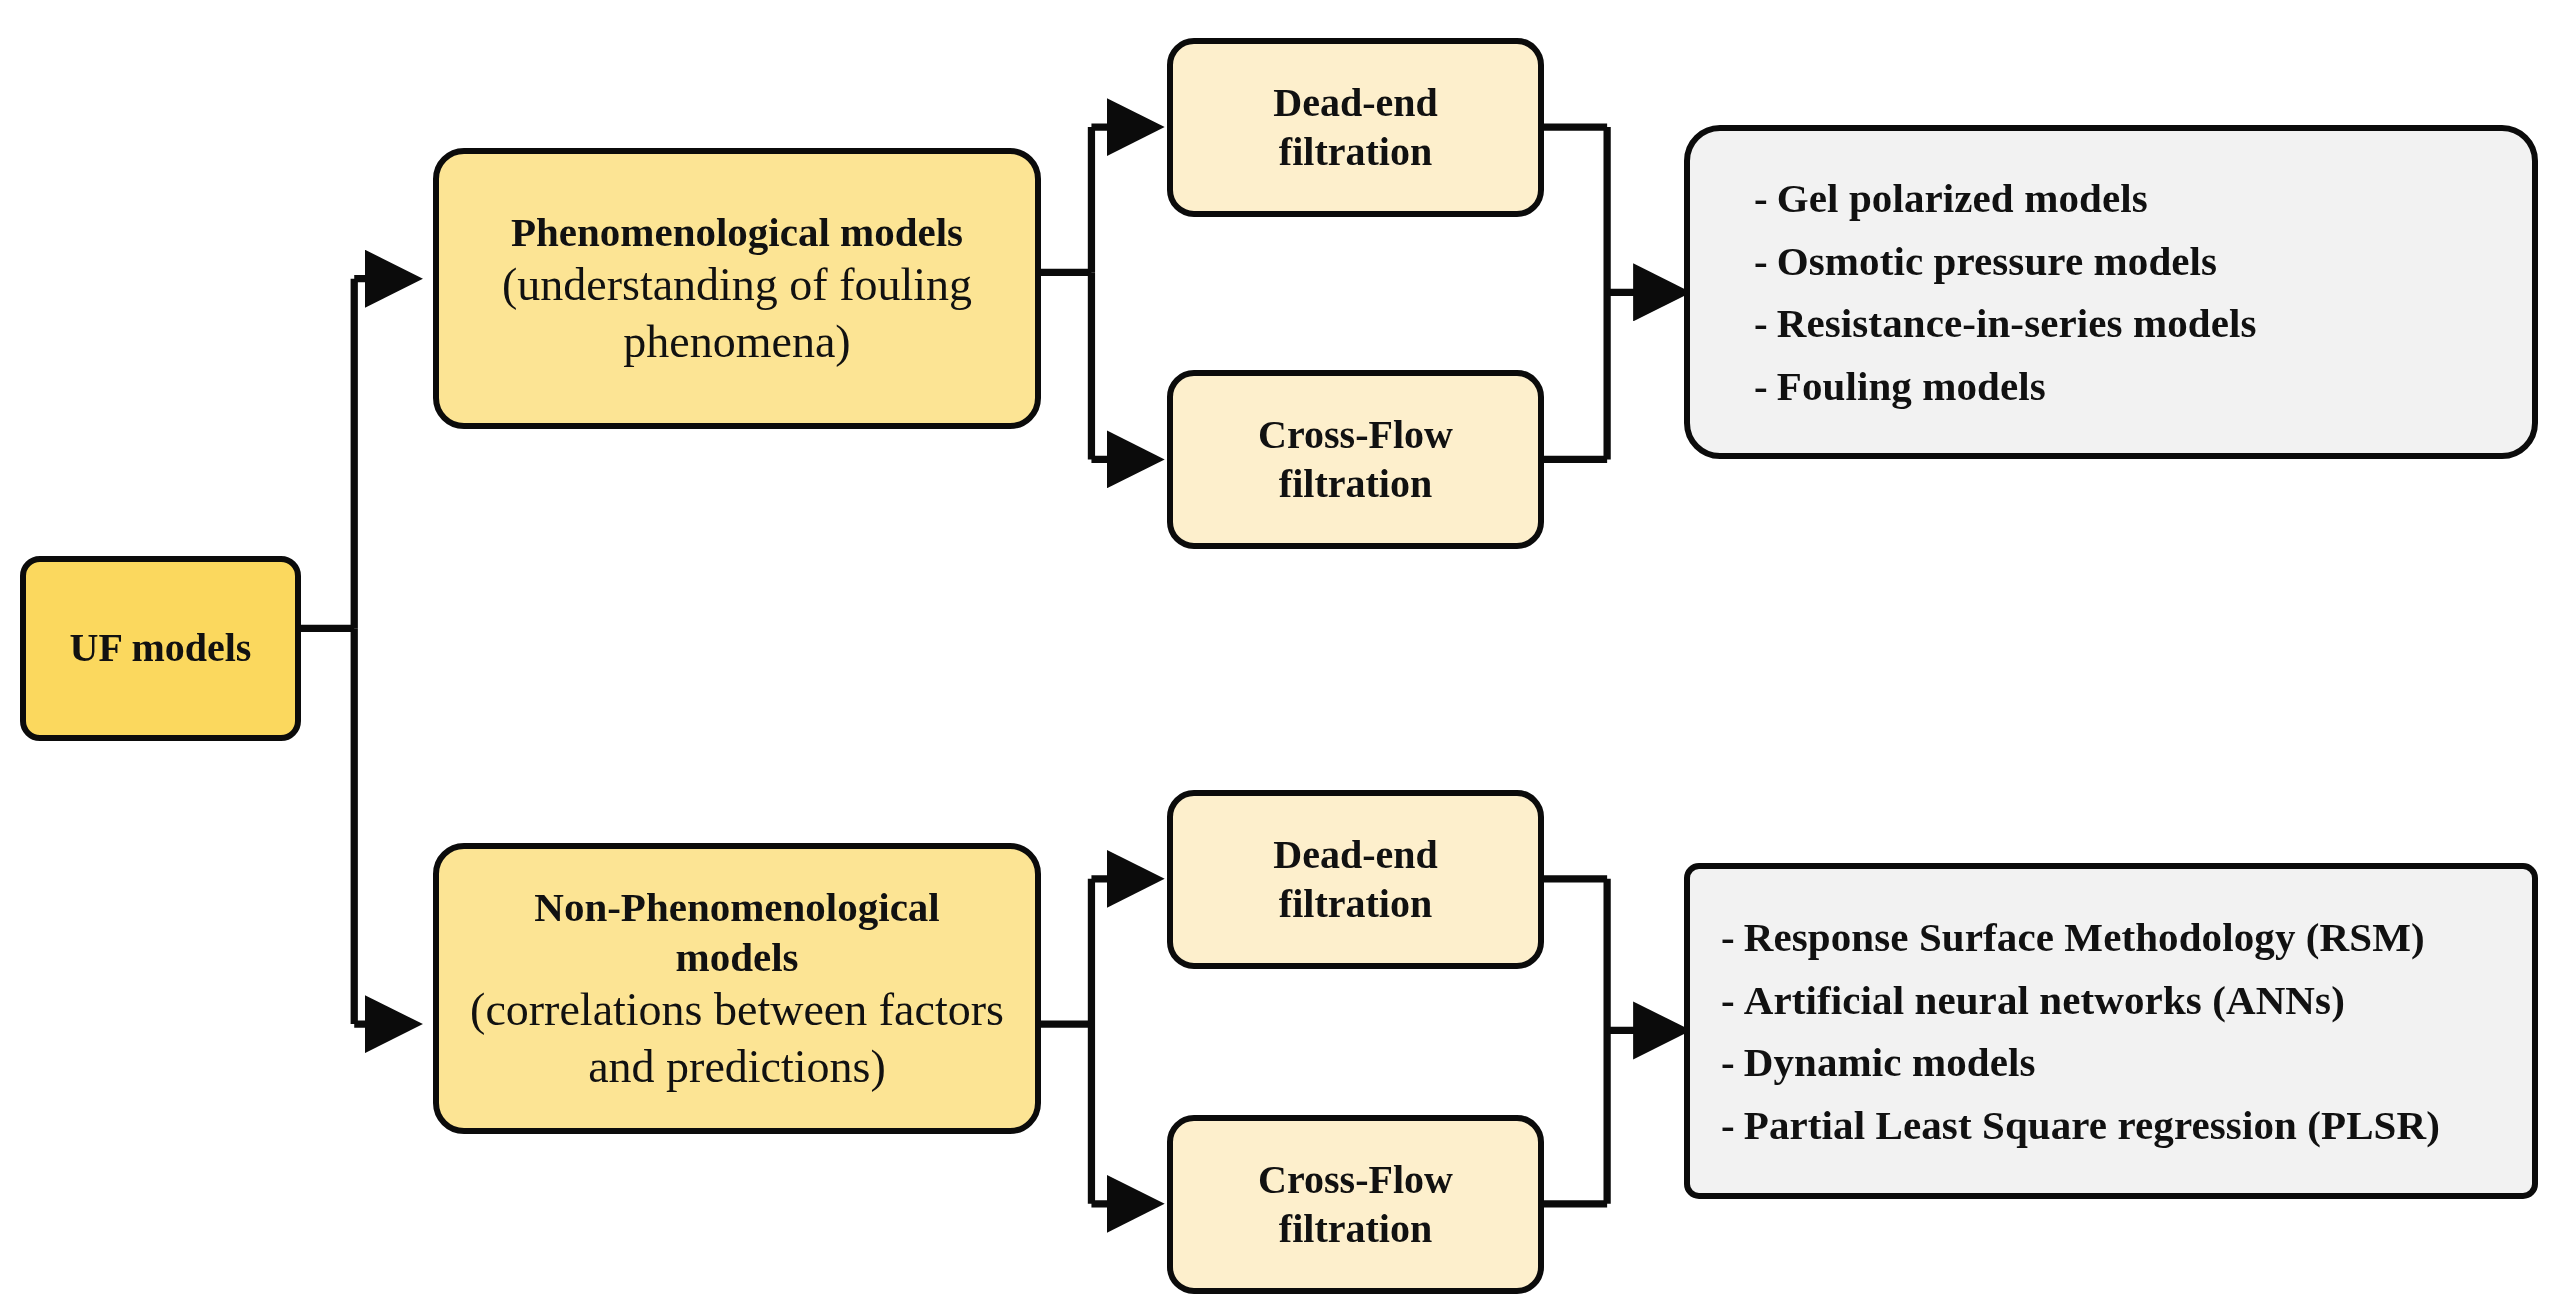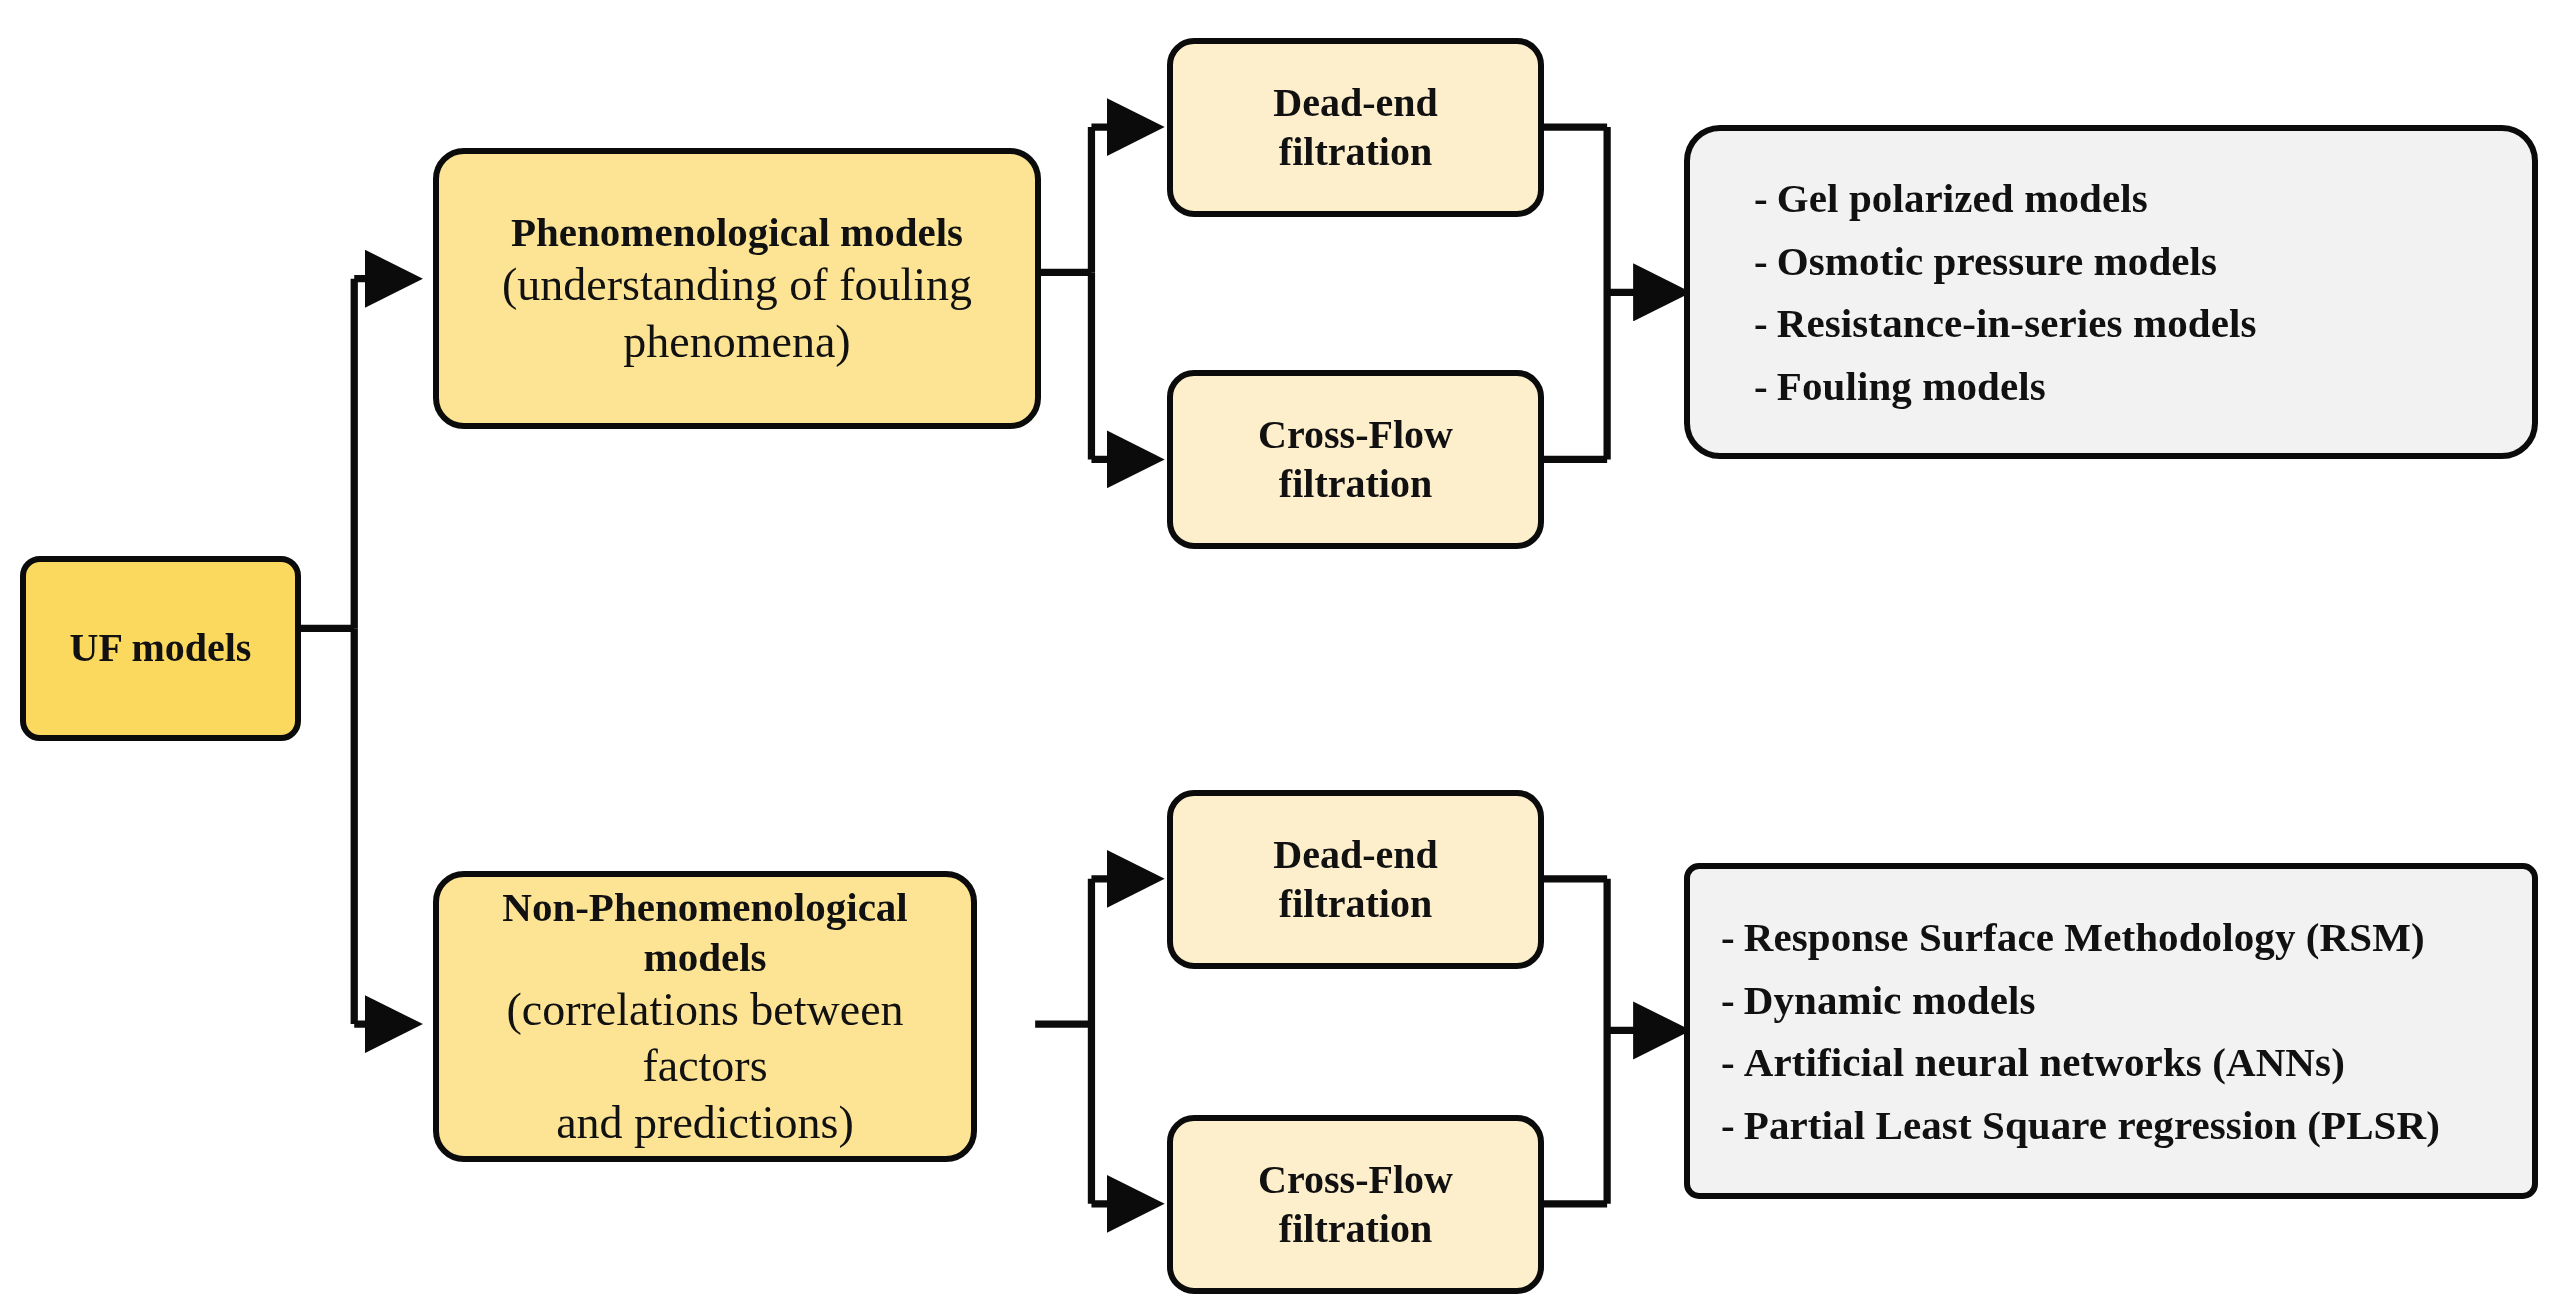--- a/index.html
+++ b/index.html
@@ -159,40 +159,40 @@
 
   <div class="node outcome" style="left:1684px; top:125px; width:854px; height:334px;padding-left:33px;">
     <ul class="outcome-list">
       <li><span class="dash">-</span><span>Gel polarized models</span></li>
       <li><span class="dash">-</span><span>Osmotic pressure models</span></li>
       <li><span class="dash">-</span><span>Resistance-in-series models</span></li>
       <li><span class="dash">-</span><span>Fouling models</span></li>
     </ul>
   </div>
 
-  <div class="node category" style="left:433px; top:871px; width:544px; height:291px;">
+  <div class="node category" style="left:433px; top:843px; width:608px; height:291px;">
     <div class="t-bold">Non-Phenomenological</div>
     <div class="t-bold">models</div>
     <div class="t-regular">(correlations between factors</div>
     <div class="t-regular">and predictions)</div>
   </div>
 
   <div class="node filtration" style="left:1167px; top:790px; width:377px; height:179px;">
     <div class="t-bold">Dead-end</div>
     <div class="t-bold">filtration</div>
   </div>
 
   <div class="node filtration" style="left:1167px; top:1115px; width:377px; height:179px;">
     <div class="t-bold">Cross-Flow</div>
     <div class="t-bold">filtration</div>
   </div>
 
   <div class="node outcome" style="left:1684px; top:863px; width:854px; height:336px;border-radius:15px;">
     <ul class="outcome-list">
       <li><span class="dash">-</span><span>Response Surface Methodology (RSM)</span></li>
+      <li><span class="dash">-</span><span>Artificial neural networks (ANNs)</span></li>
       <li><span class="dash">-</span><span>Dynamic models</span></li>
-      <li><span class="dash">-</span><span>Artificial neural networks (ANNs)</span></li>
       <li><span class="dash">-</span><span>Partial Least Square regression (PLSR)</span></li>
     </ul>
   </div>
 
 </div>
 
 
 </body></html>

